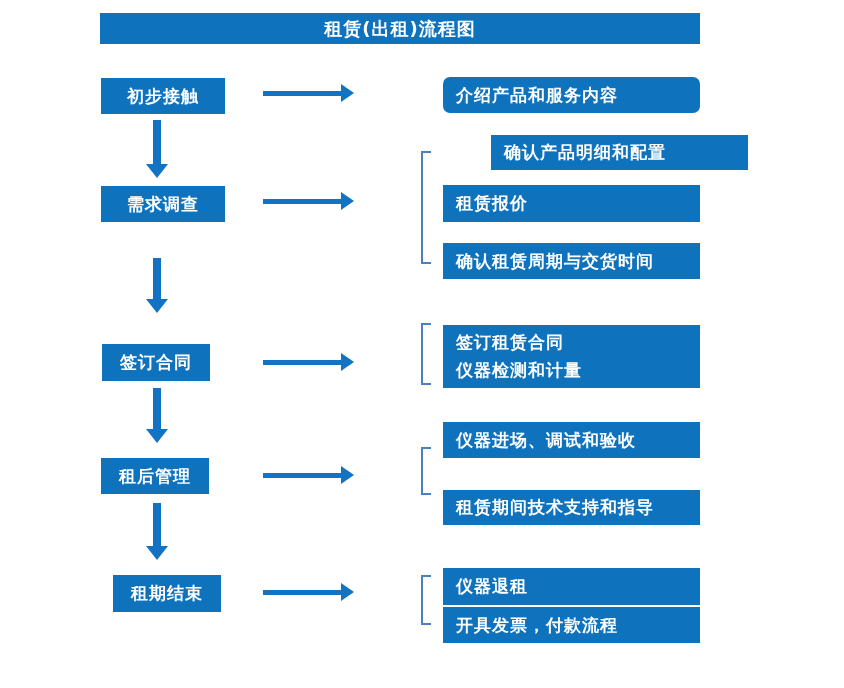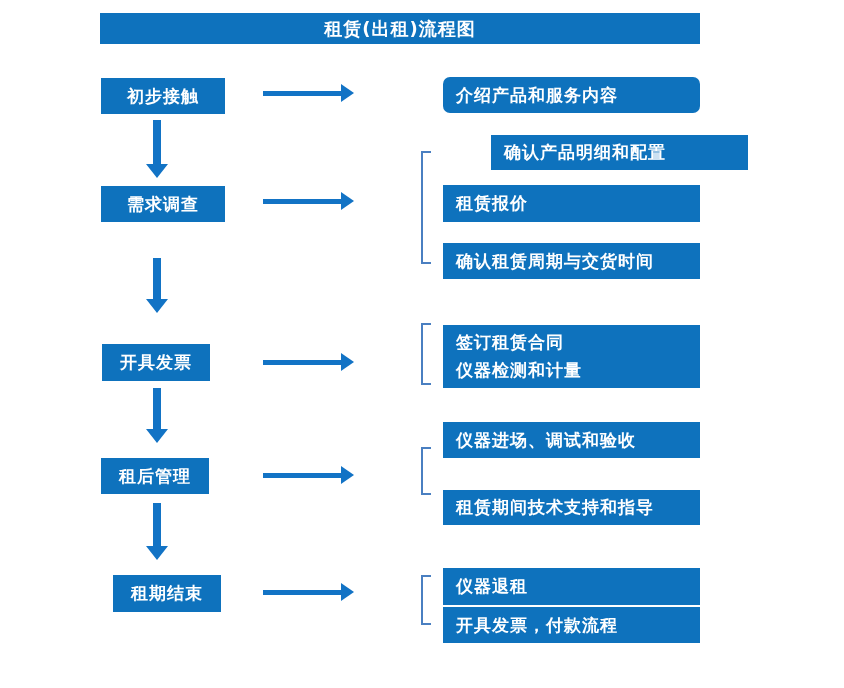--- a/index.html
+++ b/index.html
@@ -105,21 +105,21 @@
 </style>
 </head>
 <body>
 
 <div class="canvas">
 
   <div class="title-bar">租赁(出租)流程图</div>
 
   <div class="box step s1">初步接触</div>
   <div class="box step s2">需求调查</div>
-  <div class="box step s3">开具发票</div>
+  <div class="box step s3">签订合同</div>
   <div class="box step s4">租后管理</div>
   <div class="box step s5">租期结束</div>
 
   <div class="box detail d d1">介绍产品和服务内容</div>
   <div class="box detail d d2">确认产品明细和配置</div>
   <div class="box detail d d3">租赁报价</div>
   <div class="box detail d d4">确认租赁周期与交货时间</div>
   <div class="box detail d d5">签订租赁合同</div>
   <div class="box detail d d6">仪器检测和计量</div>
   <div class="box detail d d7">仪器进场、调试和验收</div>

